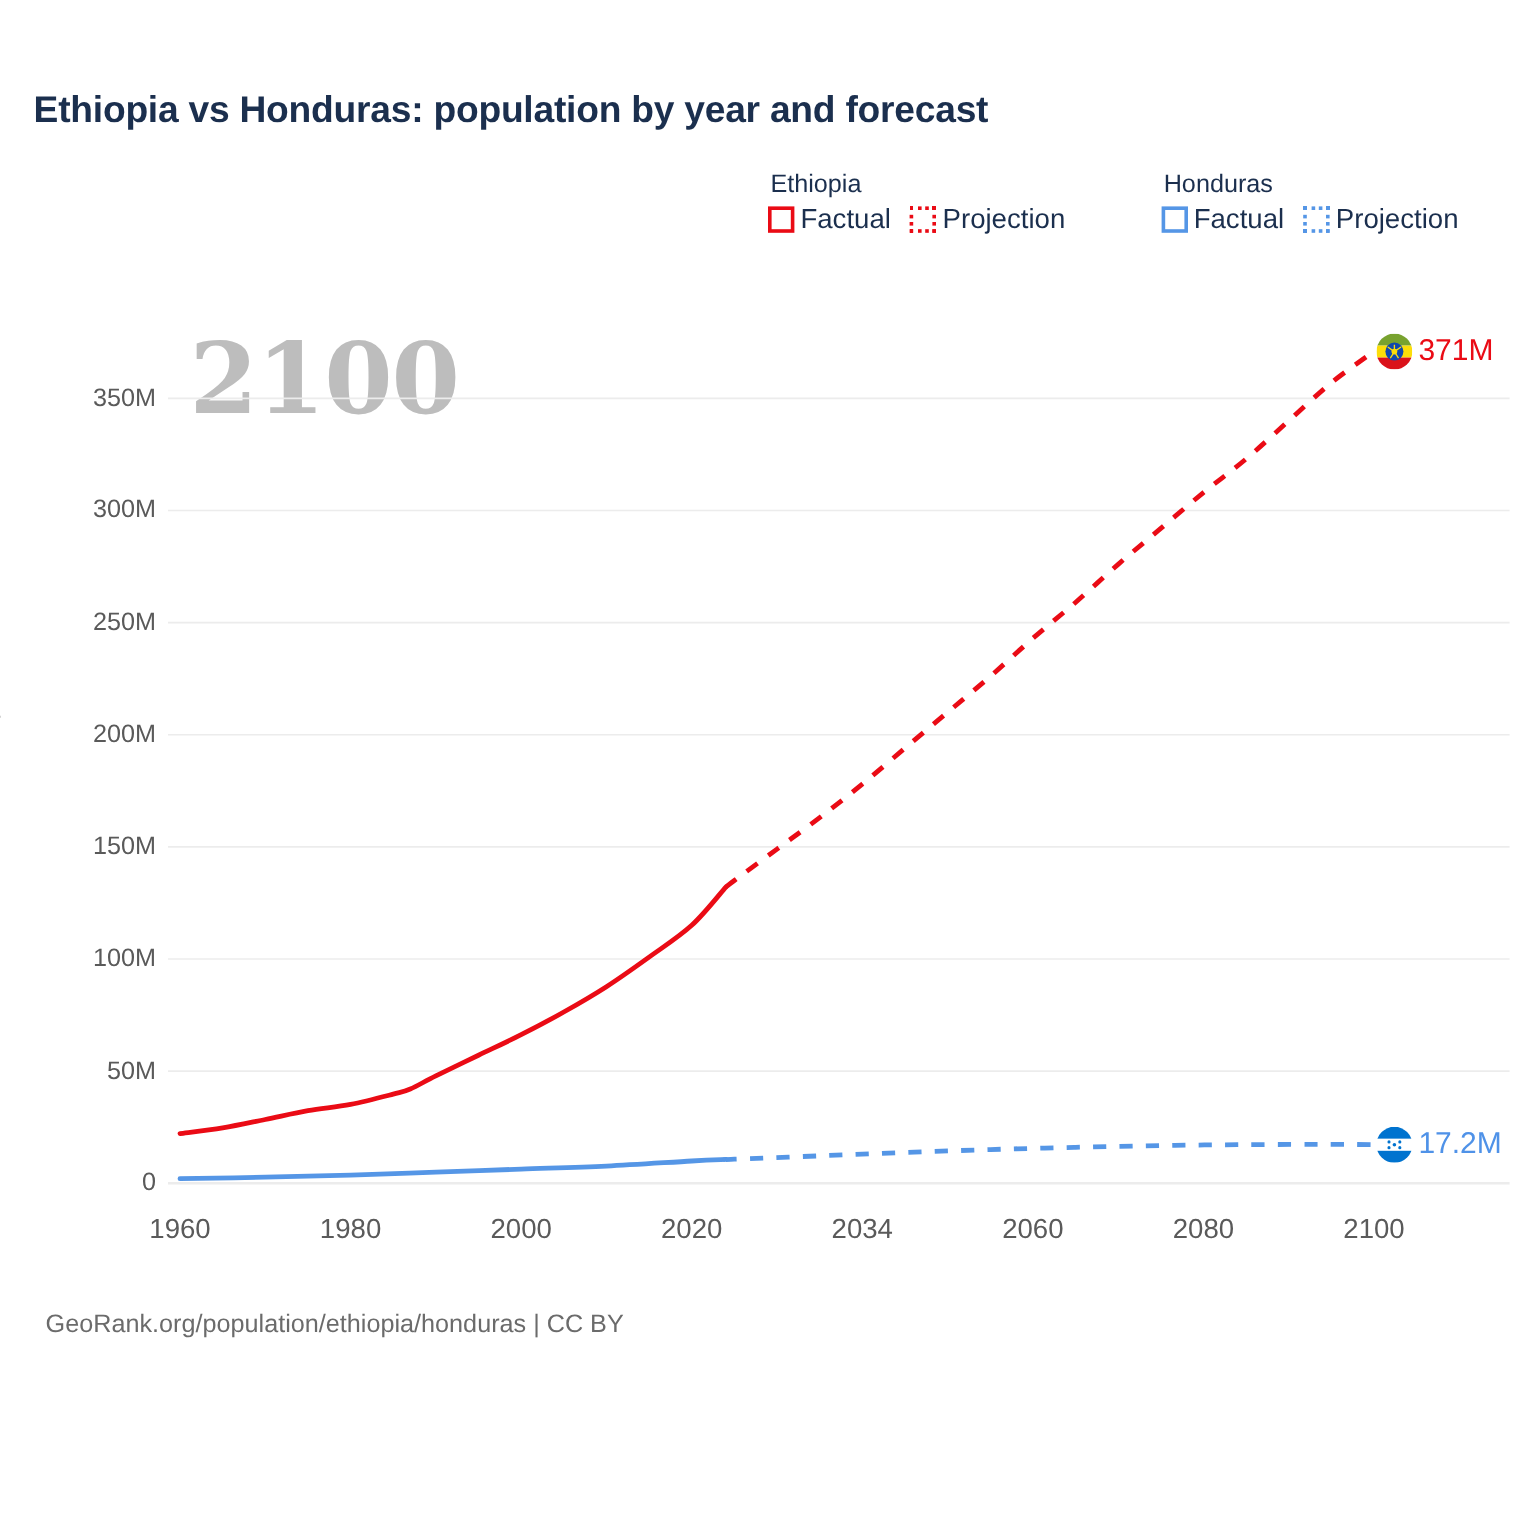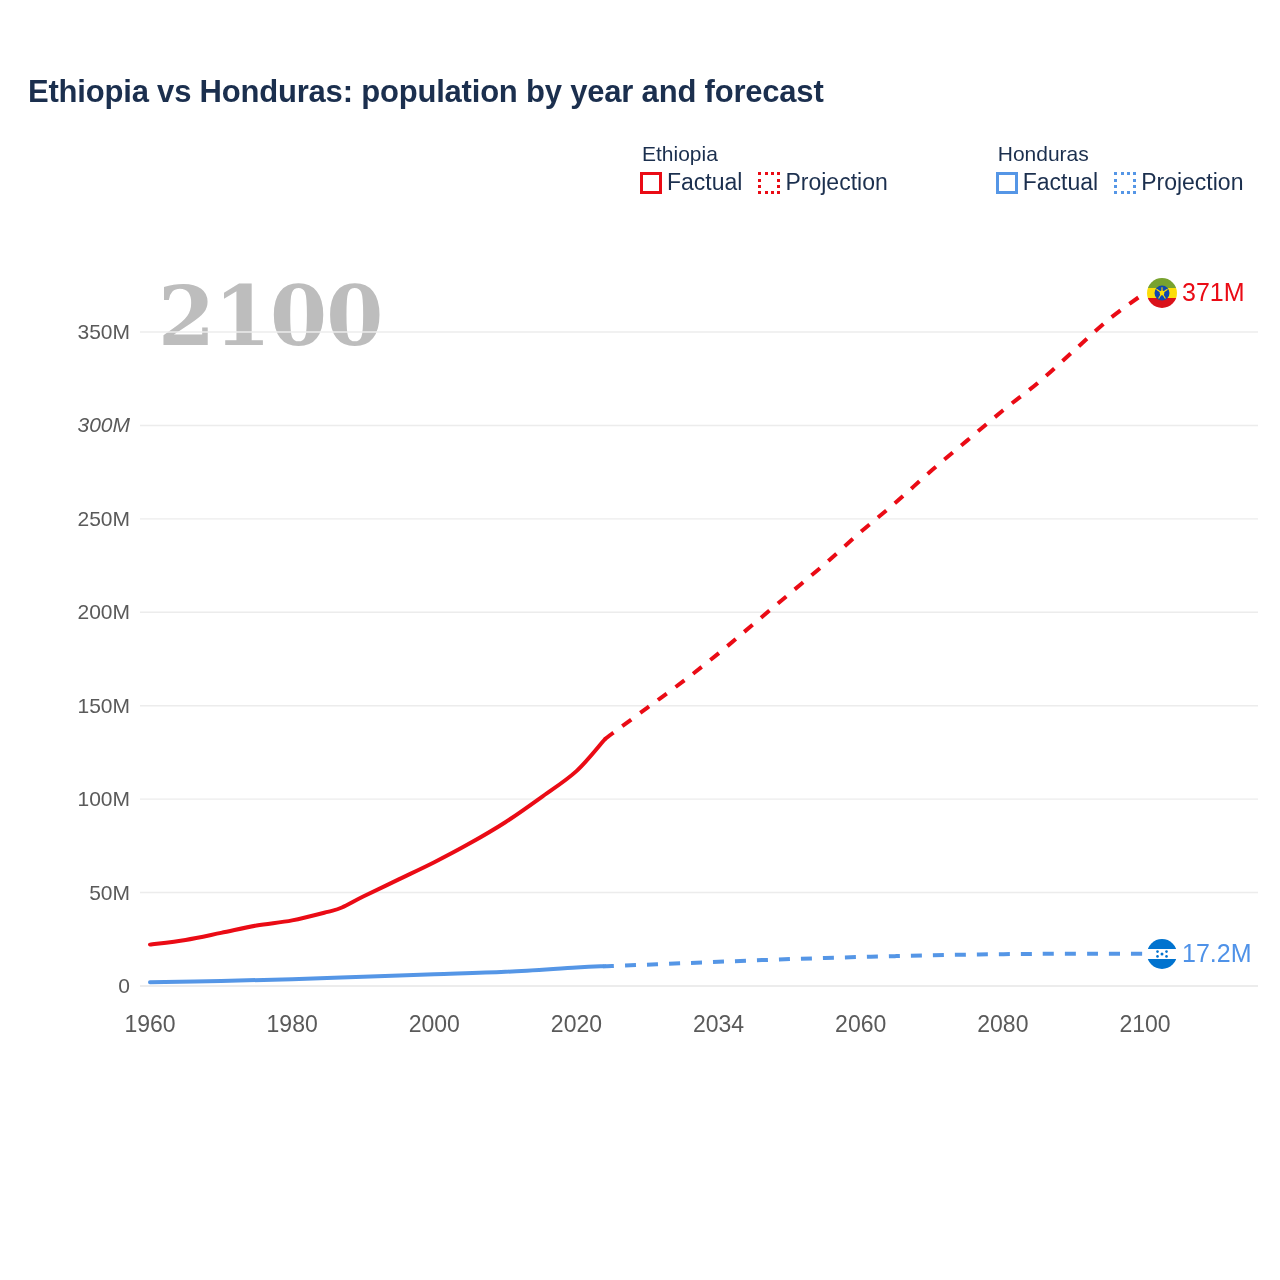--- a/index.html
+++ b/index.html
@@ -27,21 +27,21 @@
     color: #1b2f4e;
     white-space: nowrap;
   }
 
   
   #legend {
     position: absolute;
     left: 640px;
     top: 142px;
     display: flex;
-    gap: 108px;
+    gap: 80px;
     align-items: flex-end;
   }
   .legend-group {
     display: flex;
     flex-direction: column;
     gap: 6px;
   }
   .legend-group-title {
     font-size: 21px;
     color: #1b2f4e;
@@ -213,21 +213,21 @@
 
   <div id="ylabel">Population</div>
 
   <div class="ytick-holder">
       <div class="ytick" style="top: 986px;">0</div>
       <div class="ytick" style="top: 892.571px;">50M</div>
       <div class="ytick" style="top: 799.143px;">100M</div>
       <div class="ytick" style="top: 705.714px;">150M</div>
       <div class="ytick" style="top: 612.286px;">200M</div>
       <div class="ytick" style="top: 518.857px;">250M</div>
-      <div class="ytick" style="top: 425.429px; font-style: italic;">300M</div>
+      <div class="ytick" style="top: 425.429px;">300M</div>
       <div class="ytick" style="top: 332px;">350M</div>
     </div>
   <div id="xticks">
       <div class="xtick" style="left: 150px;">1960</div>
       <div class="xtick" style="left: 292.143px;">1980</div>
       <div class="xtick" style="left: 434.286px;">2000</div>
       <div class="xtick" style="left: 576.429px;">2020</div>
       <div class="xtick" style="left: 718.571px;">2034</div>
       <div class="xtick" style="left: 860.714px;">2060</div>
       <div class="xtick" style="left: 1002.86px;">2080</div>
@@ -289,13 +289,14 @@
           <circle cx="19.5" cy="17.4" r="1.3"></circle>
         </g>
       </svg>
     </span>
     <span class="endpoint-value val-hon">17.2M</span>
   </div>
 
 </div>
 
 <div id="footer">
+  <div class="line2">GeoRank.org/population/ethiopia/honduras | CC BY</div>
 </div>
 
 </body></html>

